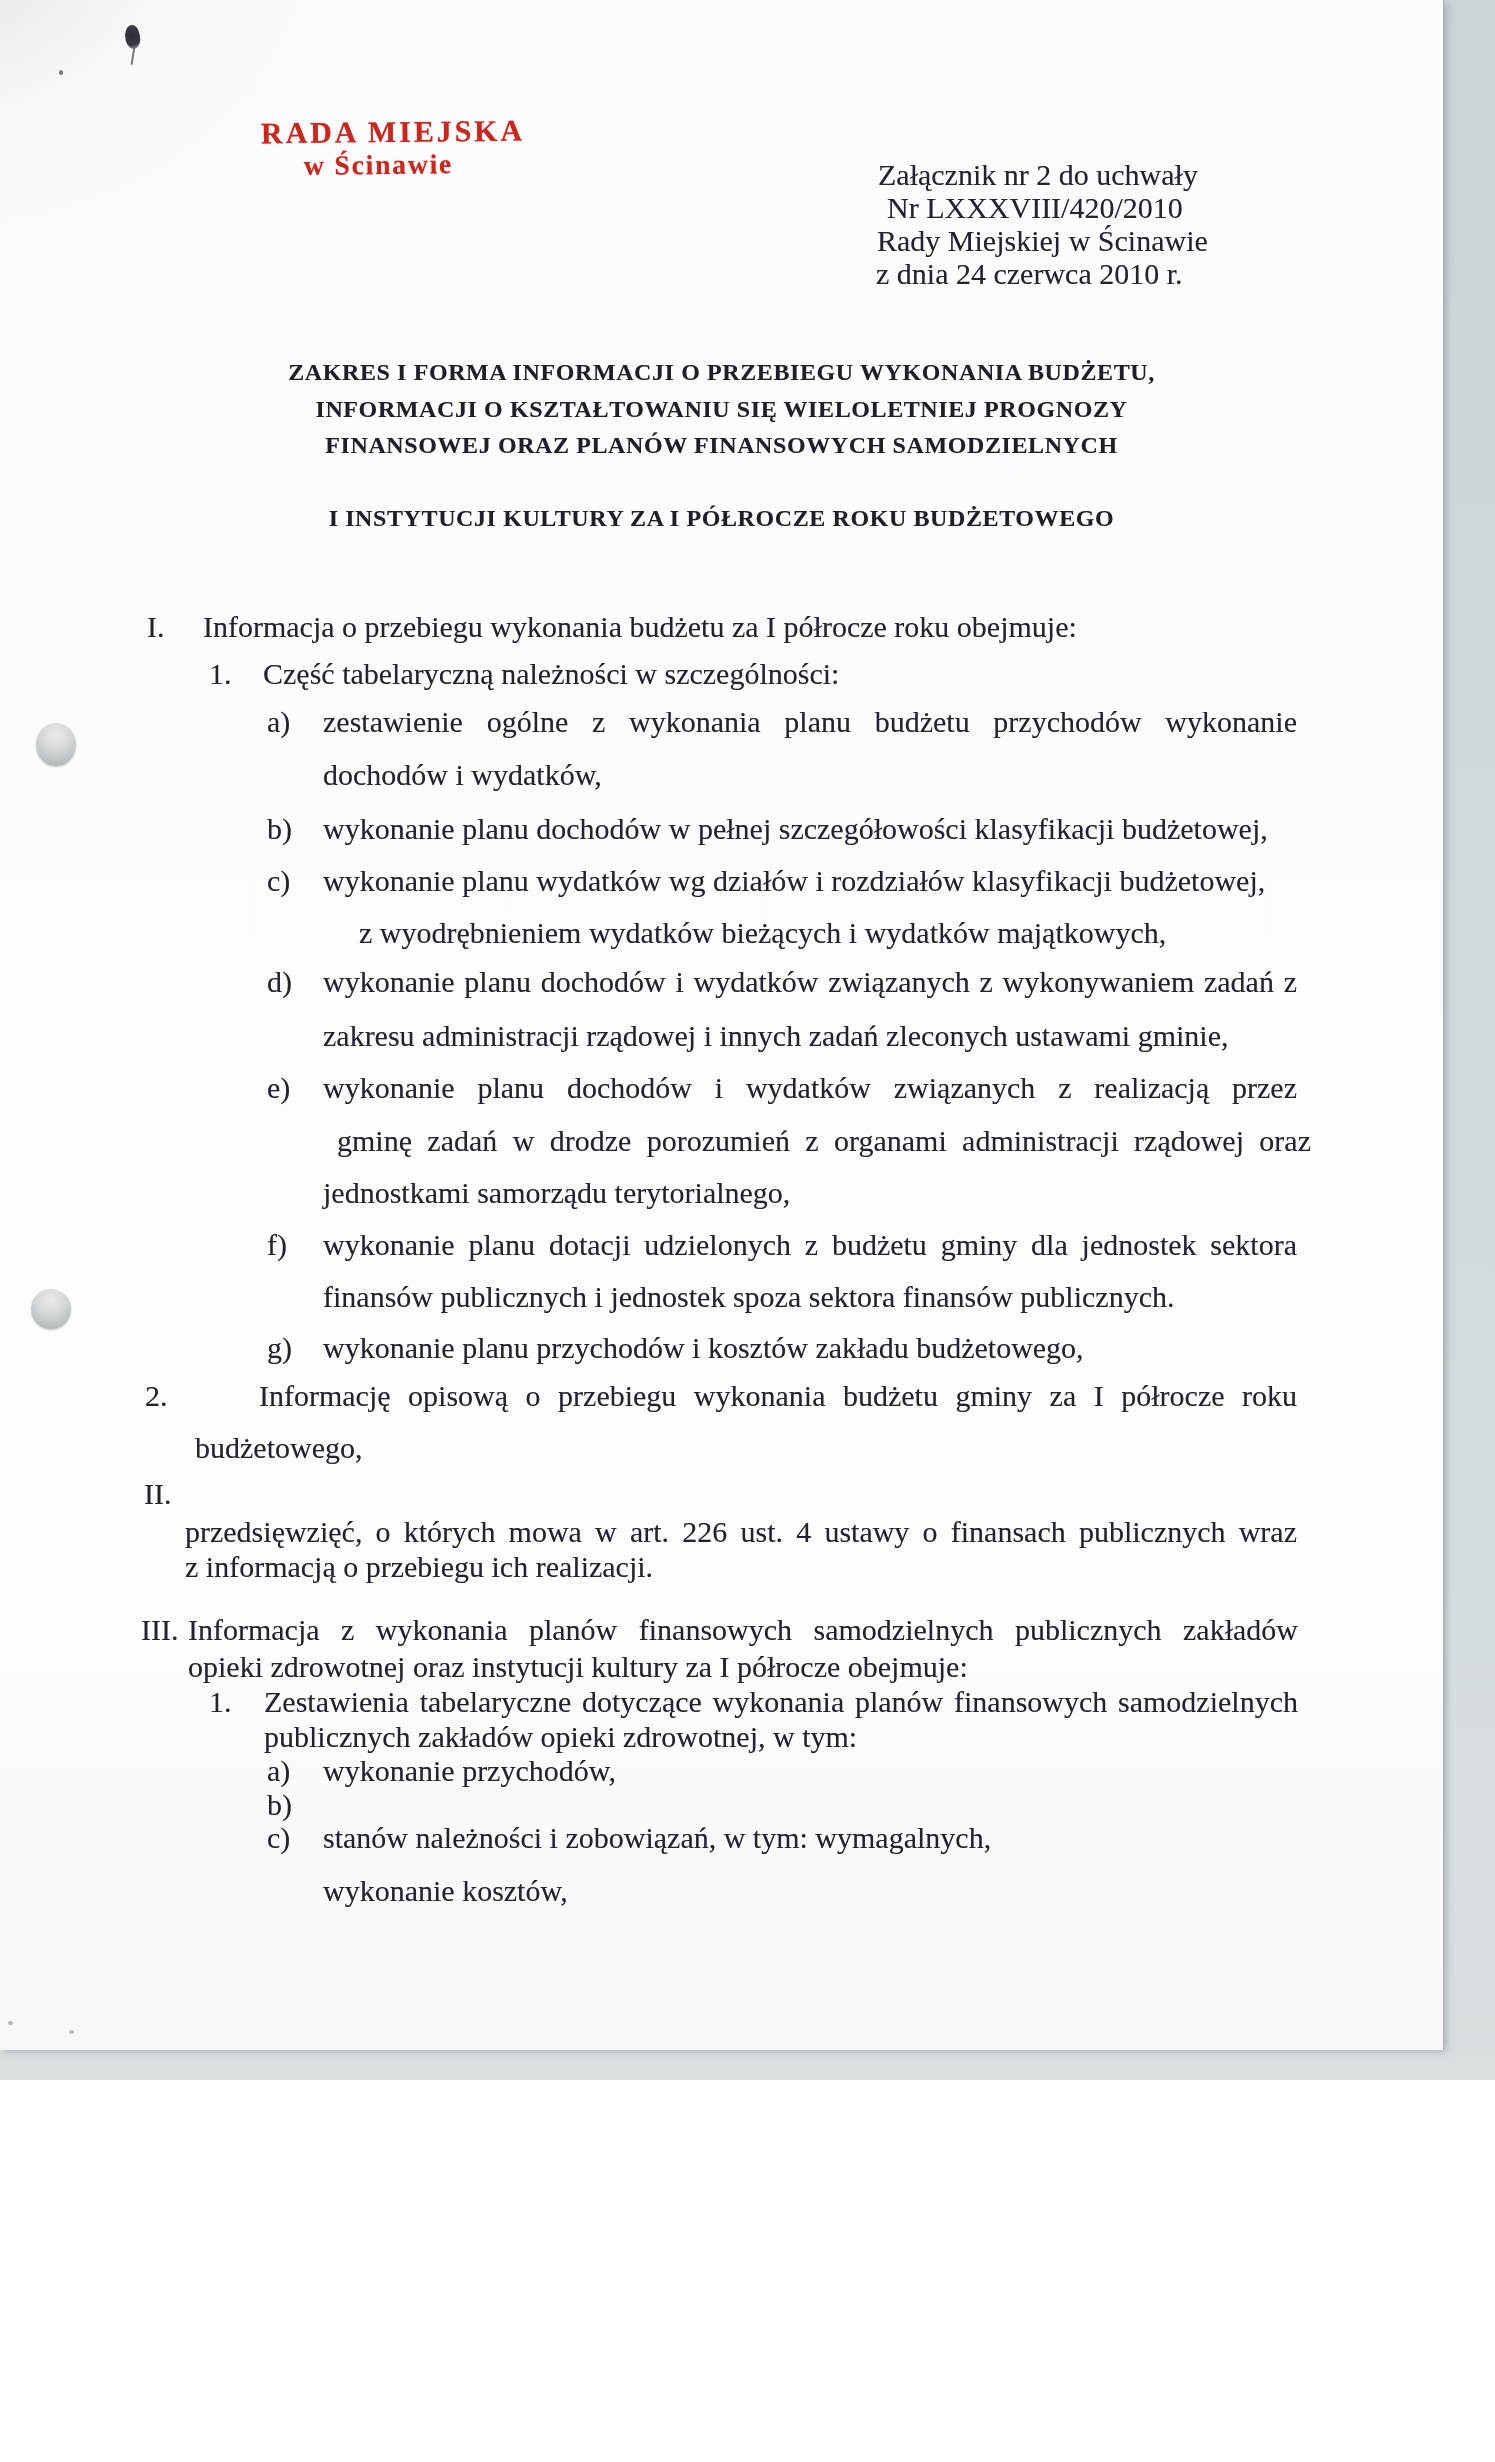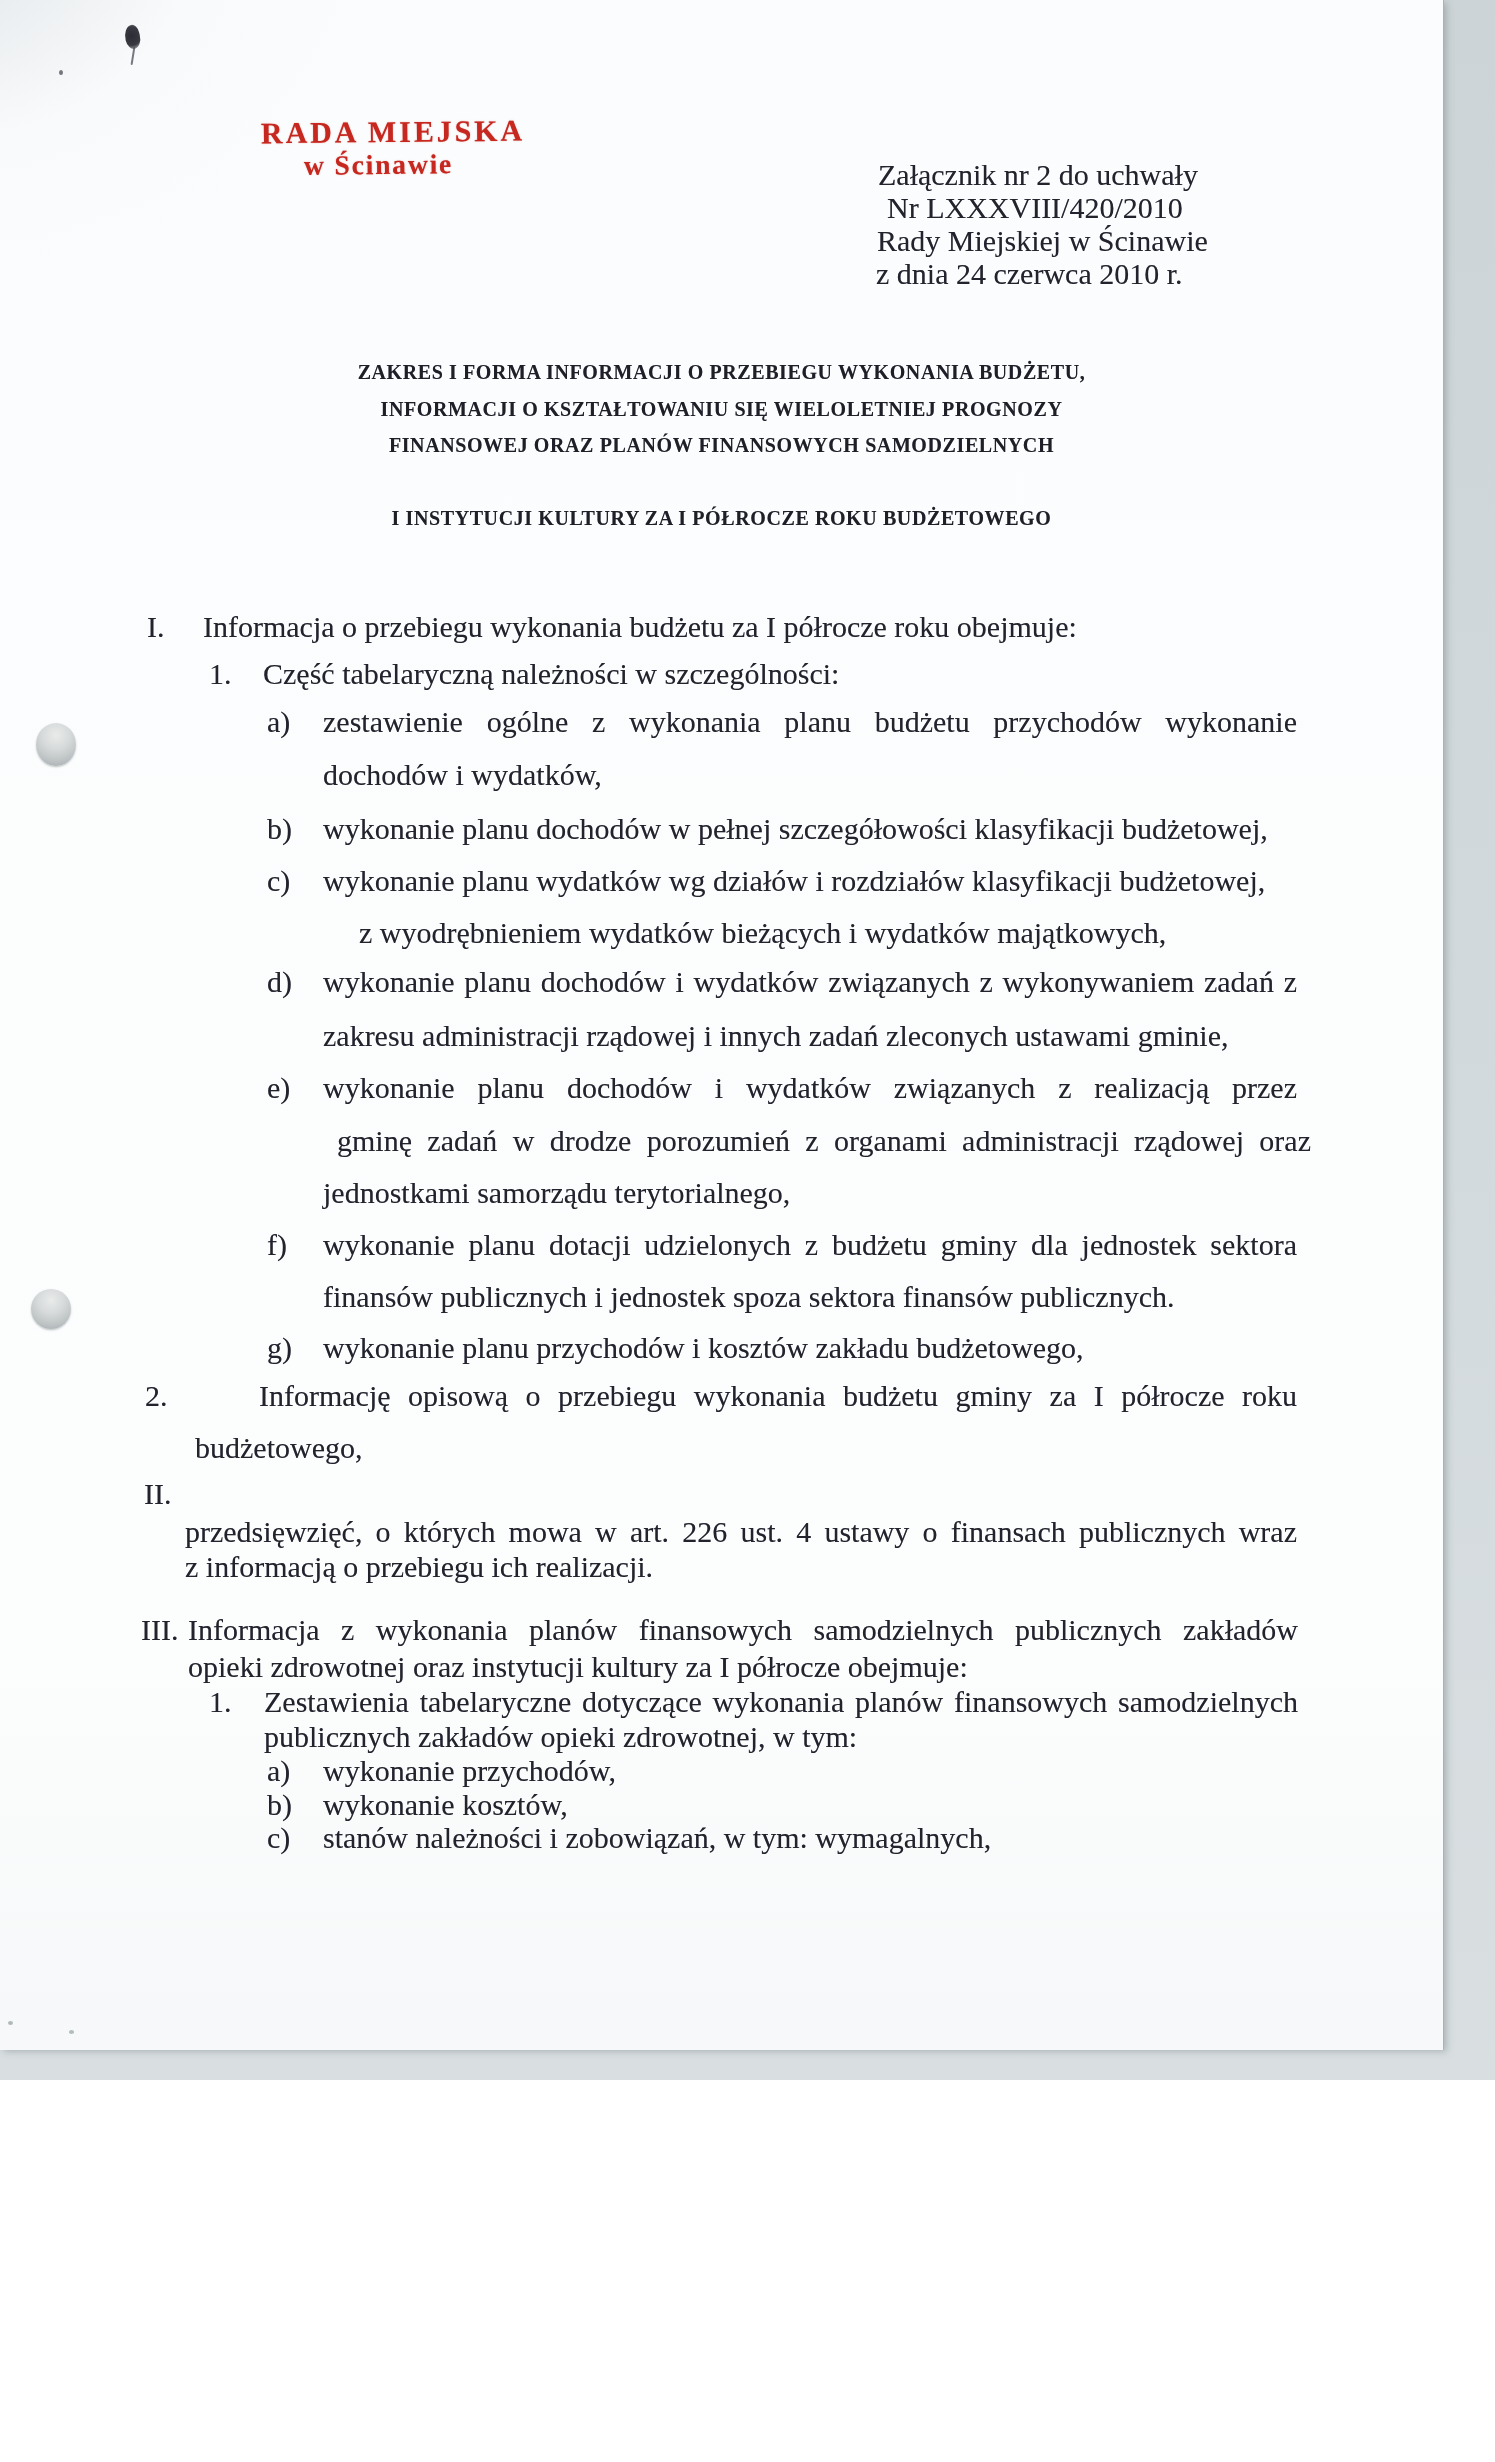--- a/index.html
+++ b/index.html
@@ -21,21 +21,21 @@
     border-right:1.8px solid #a9b2b6;
     box-shadow:2.9px 2.3px 7px rgba(125,136,141,0.5);
   }
   .ln{
     position:absolute;font-size:30px;line-height:34px;white-space:nowrap;
     color:#23232d;text-shadow:0 0 0.6px rgba(35,35,60,0.35);
   }
   .j{white-space:normal;text-align:justify;text-align-last:justify;}
   .title-line{
     position:absolute;left:0;width:1443px;text-align:center;font-weight:bold;
-    font-size:20px;line-height:33px;letter-spacing:0.6px;color:#1f1f28;
+    font-size:24px;line-height:33px;letter-spacing:0.6px;color:#1f1f28;
     text-shadow:0 0 0.6px rgba(30,30,55,0.4);white-space:nowrap;
   }
   .stamp-line{
     position:absolute;color:#c6271f;font-weight:bold;
     text-shadow:0 0 1.2px rgba(198,39,31,0.55);white-space:nowrap;
     transform:rotate(-0.6deg);
   }
   .stamp-1{font-size:30px;letter-spacing:2.9px;}
   .stamp-2{font-size:27.6px;letter-spacing:1.8px;}
   .hole{
@@ -127,18 +127,18 @@
   <div class="ln j" style="left:188px;top:1613px;width:1110px;">Informacja z wykonania planów finansowych samodzielnych publicznych zakładów</div>
   <div class="ln" style="left:188px;top:1650px;">opieki zdrowotnej oraz instytucji kultury za I półrocze obejmuje:</div>
 
   <div class="ln" style="left:209px;top:1685px;">1.</div>
   <div class="ln j" style="left:264px;top:1685px;width:1034px;">Zestawienia tabelaryczne dotyczące wykonania planów finansowych samodzielnych</div>
   <div class="ln" style="left:264px;top:1720px;">publicznych zakładów opieki zdrowotnej, w tym:</div>
 
   <div class="ln" style="left:267px;top:1754px;">a)</div>
   <div class="ln" style="left:323px;top:1754px;">wykonanie przychodów,</div>
   <div class="ln" style="left:267px;top:1788px;">b)</div>
-  <div class="ln" style="left:323px;top:1788px;">wykonanie kosztów,</div>
+  <div class="ln" style="left:323px;top:1874px;">wykonanie kosztów,</div>
   <div class="ln" style="left:267px;top:1821px;">c)</div>
   <div class="ln" style="left:323px;top:1821px;">stanów należności i zobowiązań, w tym: wymagalnych,</div>
 
 </div>
 
 
 </body></html>

